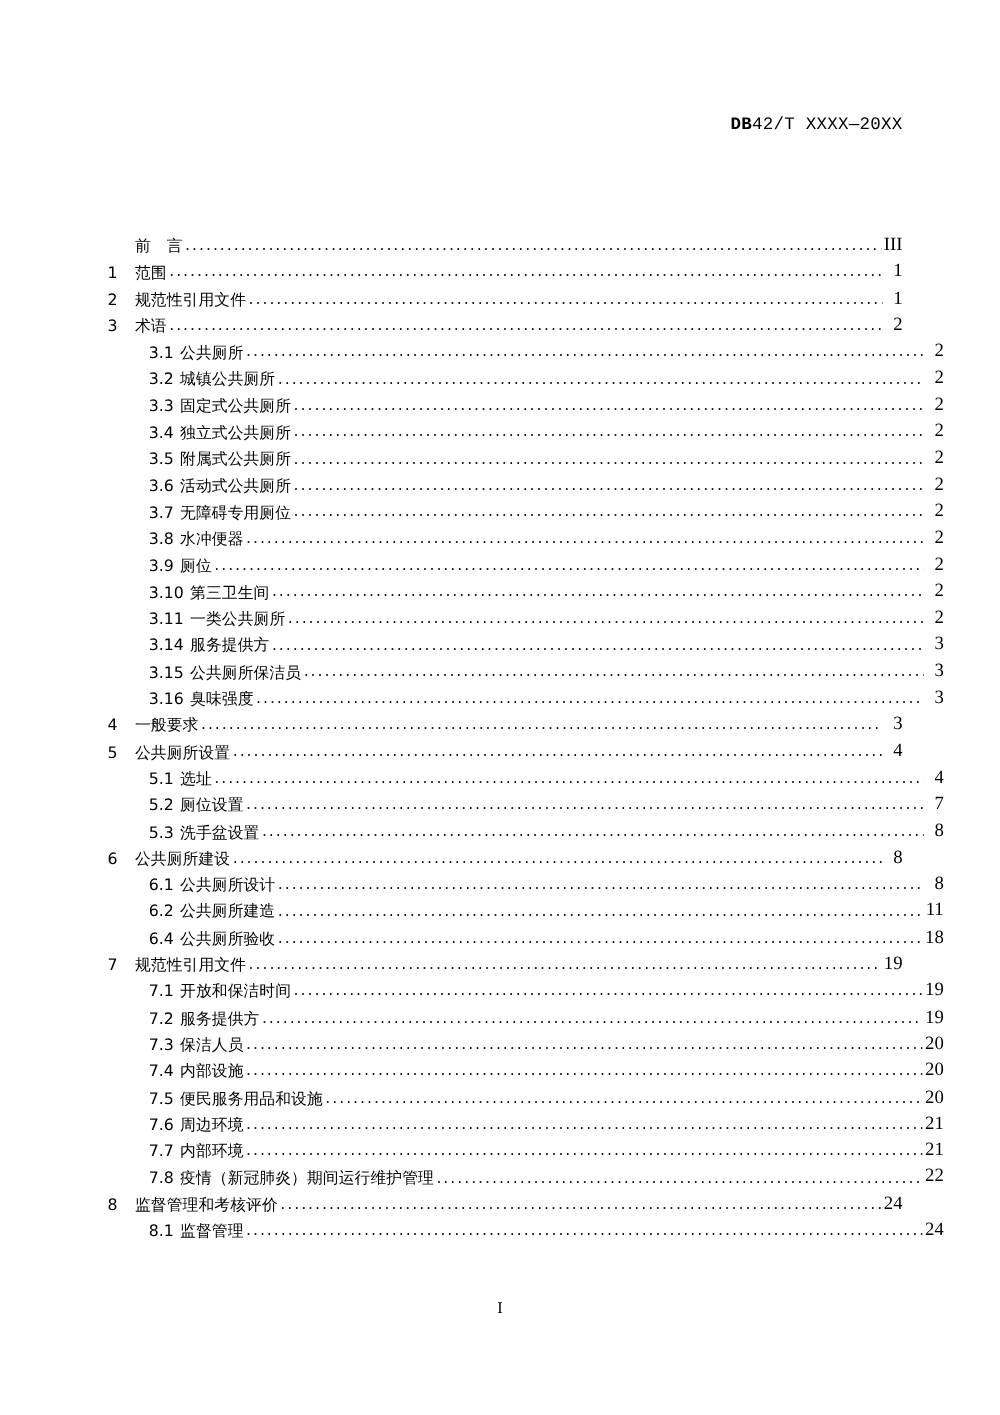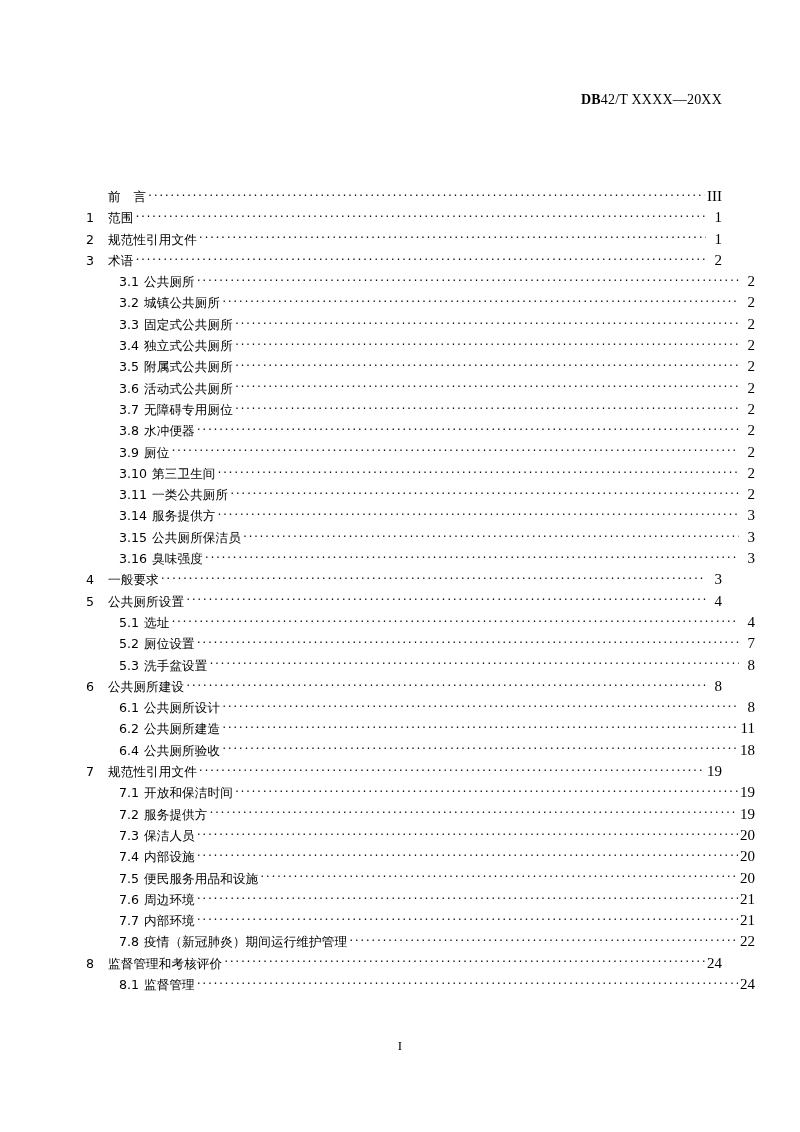--- a/index.html
+++ b/index.html
@@ -20,21 +20,21 @@
     box-sizing: border-box;
   }
 
   
   .doc-header {
     position: absolute;
     top: 92px;
     left: 80px;
     right: 78px;
     text-align: right;
-    font-family: Liberation Serif, serif;
+    font-family: Liberation Mono, monospace;
     font-size: 14px;
     letter-spacing: 0.2px;
     white-space: nowrap;
   }
   .doc-header .hdr-strong { font-weight: bold; }
   .doc-header .hdr-plain  { font-weight: normal; }
 
   
   .toc-title {
     position: absolute;
@@ -51,21 +51,21 @@
 
   
   .toc {
     position: absolute;
     top: 186px;
     left: 86px;
     width: 636px;
   }
   .toc-row {
     display: flex;
-    align-items: center;
+    align-items: flex-end;
     width: 100%;
     font-size: 12.6px;
     line-height: 21.3px;
     height: 21.3px;
     white-space: nowrap;
     overflow: hidden;
   }
   .toc-row.lvl2 { padding-left: 33px; }
 
   .toc-num {

